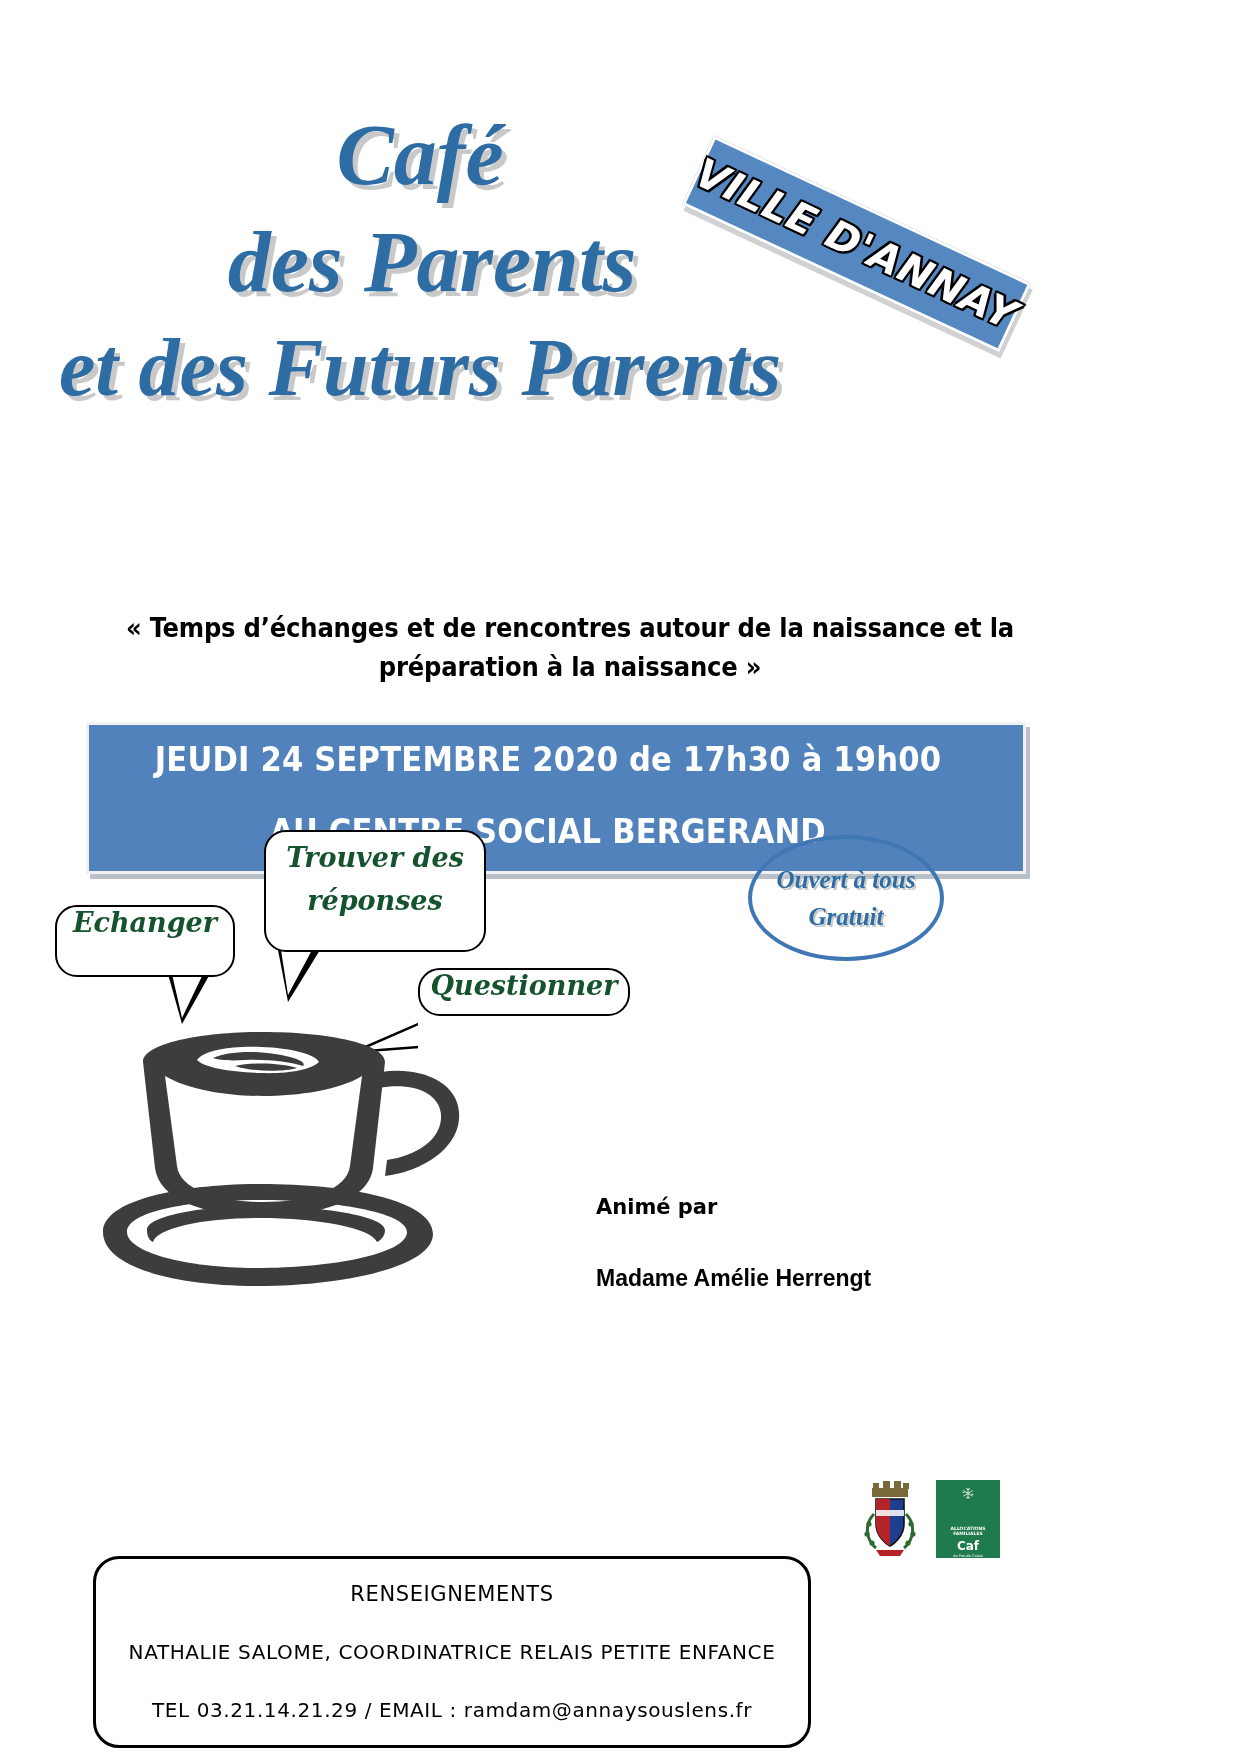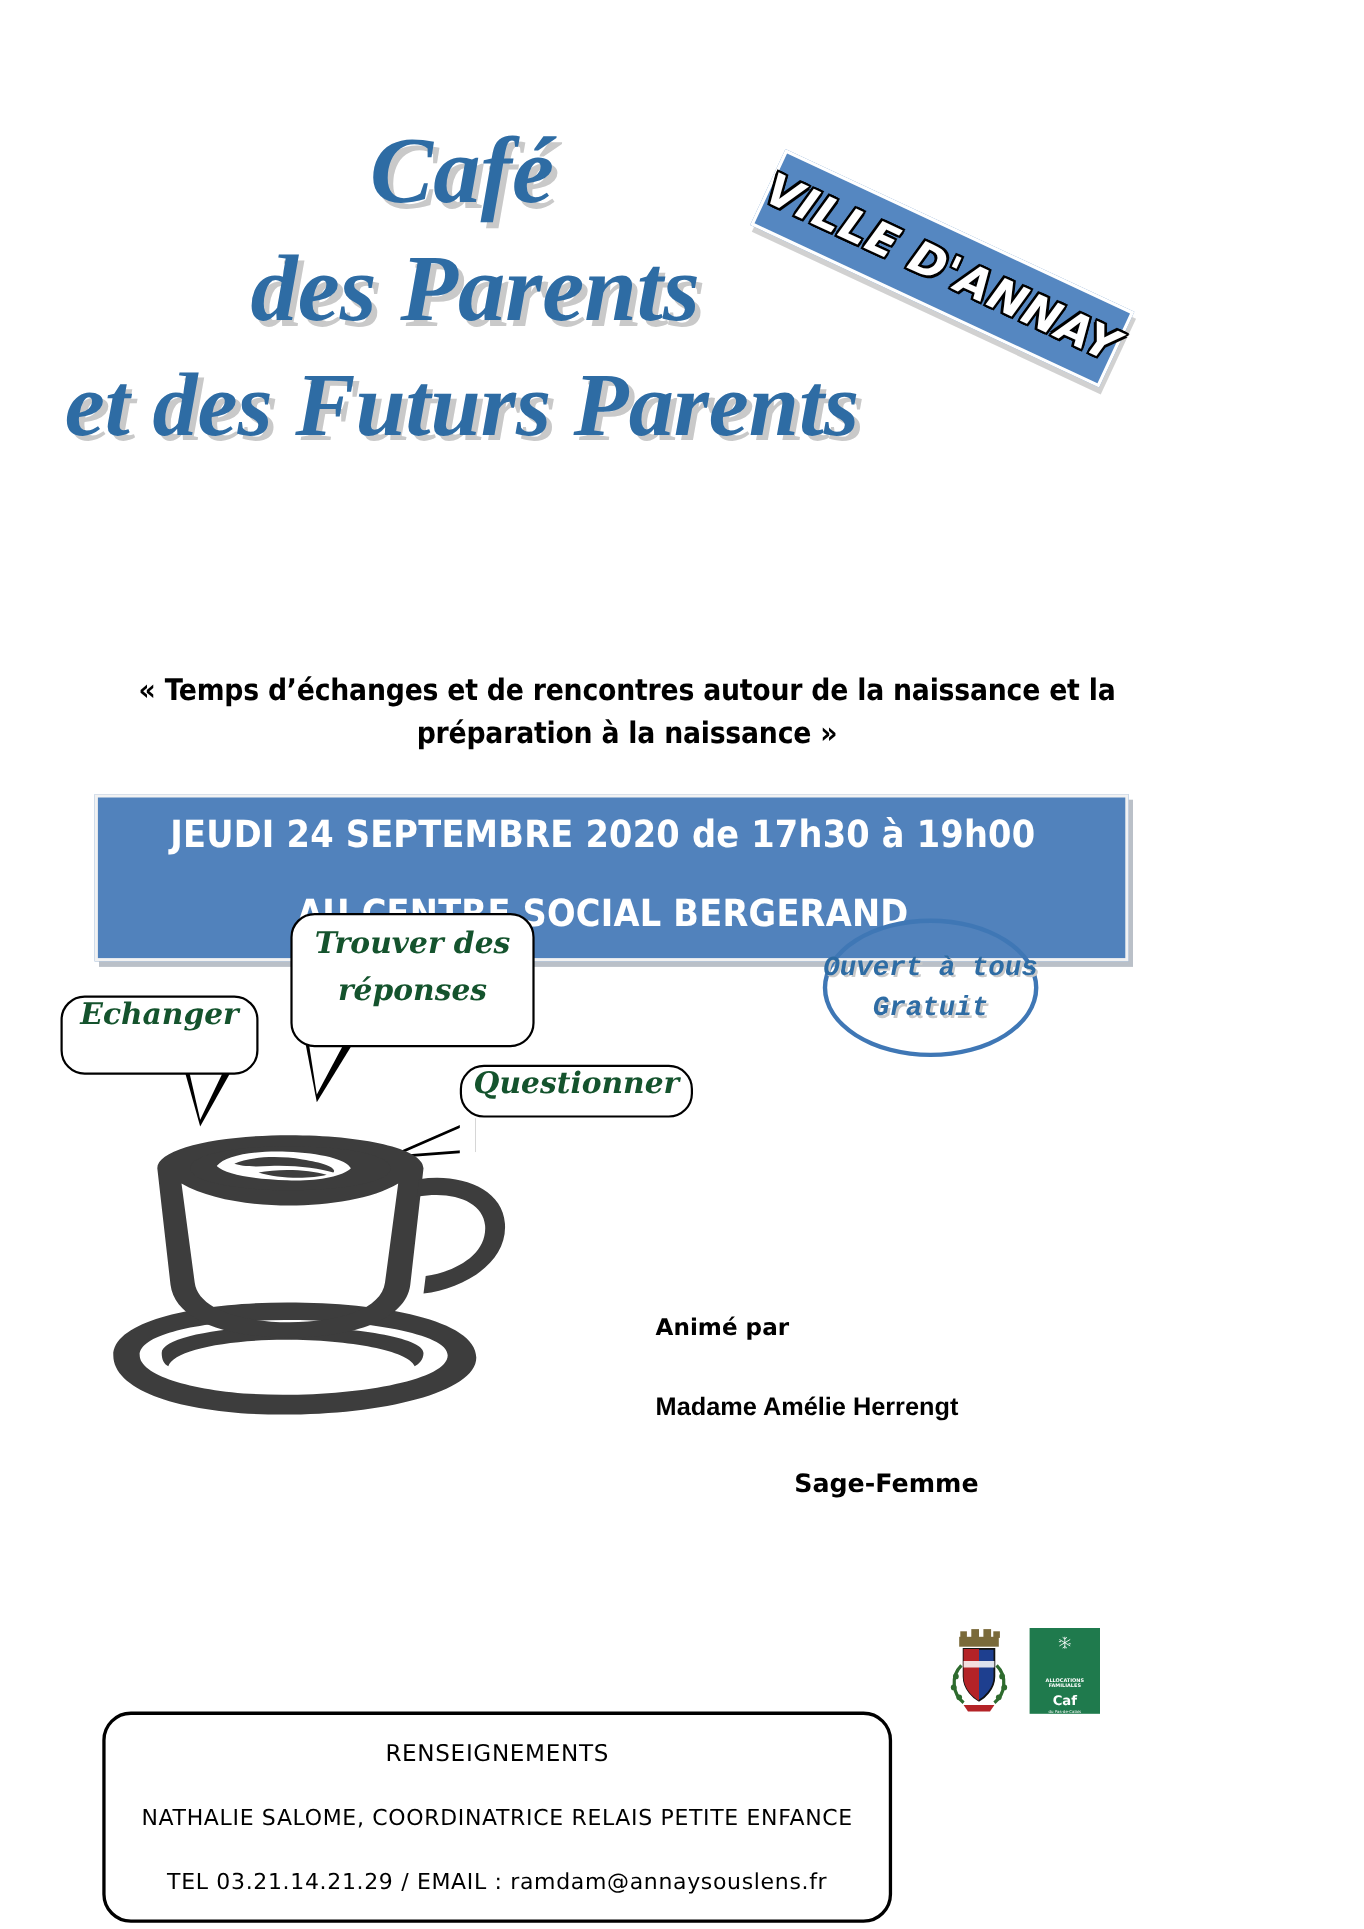--- a/index.html
+++ b/index.html
@@ -210,21 +210,21 @@
     height: 126px;
     border: 4px solid #3f77b5;
     border-radius: 50%;
     display: flex;
     flex-direction: column;
     align-items: center;
     justify-content: center;
     box-sizing: border-box;
   }
   .oval-line {
-    font-family: Liberation Mono, monospace;
+    font-family: Liberation Serif, serif;
     font-style: italic;
     font-weight: bold;
     font-size: 25px;
     color: #2e6ca4;
     text-shadow: 2px 2px 0 #c9c9c9;
     white-space: nowrap;
     line-height: 1.5;
   }
 
   
@@ -410,21 +410,20 @@
                C226 70 202 74 176 73 C146 72 120 68 112 60 Z" fill="#ffffff"></path>
       <path d="M128 58 C140 52 166 50 190 54 C210 57 222 62 218 66
                C206 62 182 59 160 60 C144 61 134 60 128 58 Z" fill="#3d3d3d"></path>
       <path d="M150 66 C168 62 196 63 212 68 C198 72 168 72 150 66 Z" fill="#3d3d3d"></path>
     </g>
   </svg>
 
   <div class="animator">
     <div class="anim-1">Animé par</div>
     <div class="anim-2">Madame Amélie Herrengt</div>
-    <div class="anim-3">Sage-Femme</div>
   </div>
 
   <div class="info-box">
     <div class="info-line info-title">RENSEIGNEMENTS</div>
     <div class="info-line info-mid">NATHALIE SALOME, COORDINATRICE RELAIS PETITE ENFANCE</div>
     <div class="info-line">TEL 03.21.14.21.29 / EMAIL : ramdam@annaysouslens.fr</div>
   </div>
 
   <div class="logos">
 

